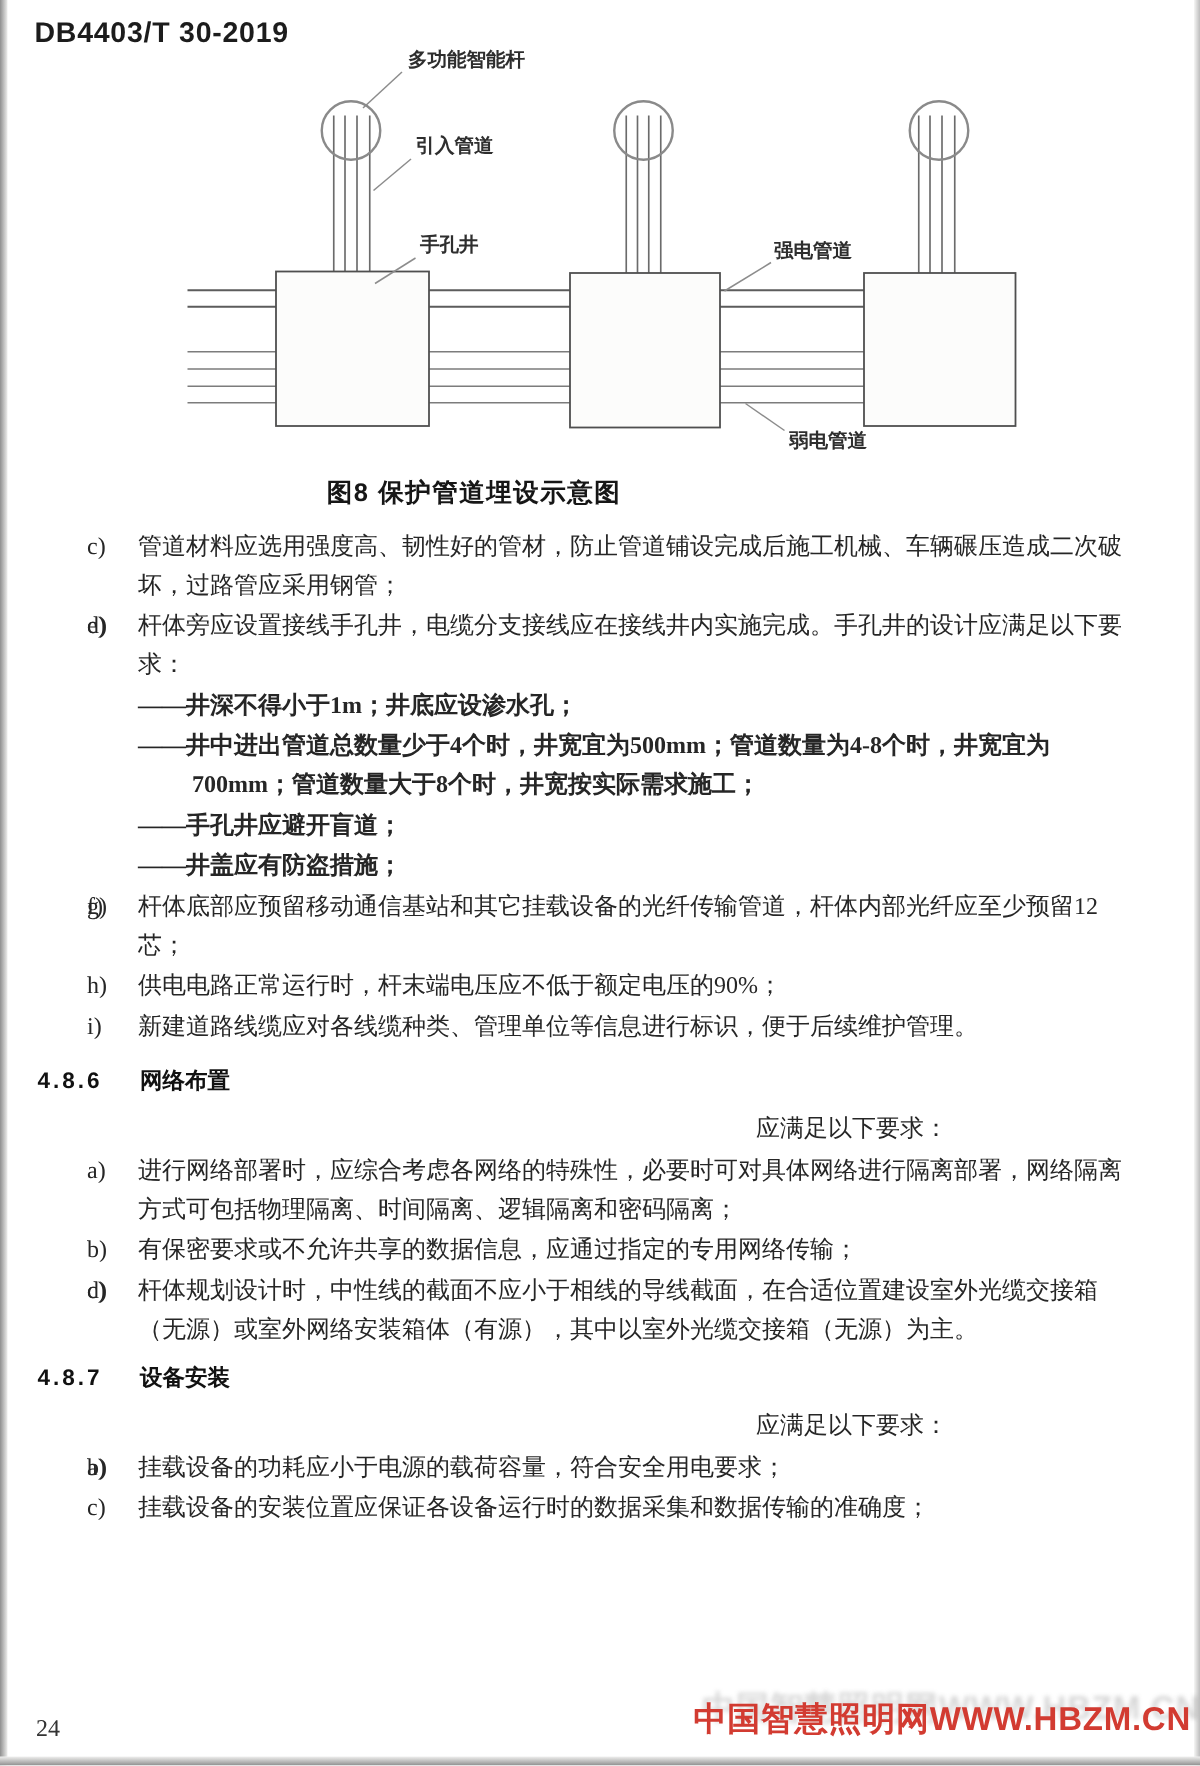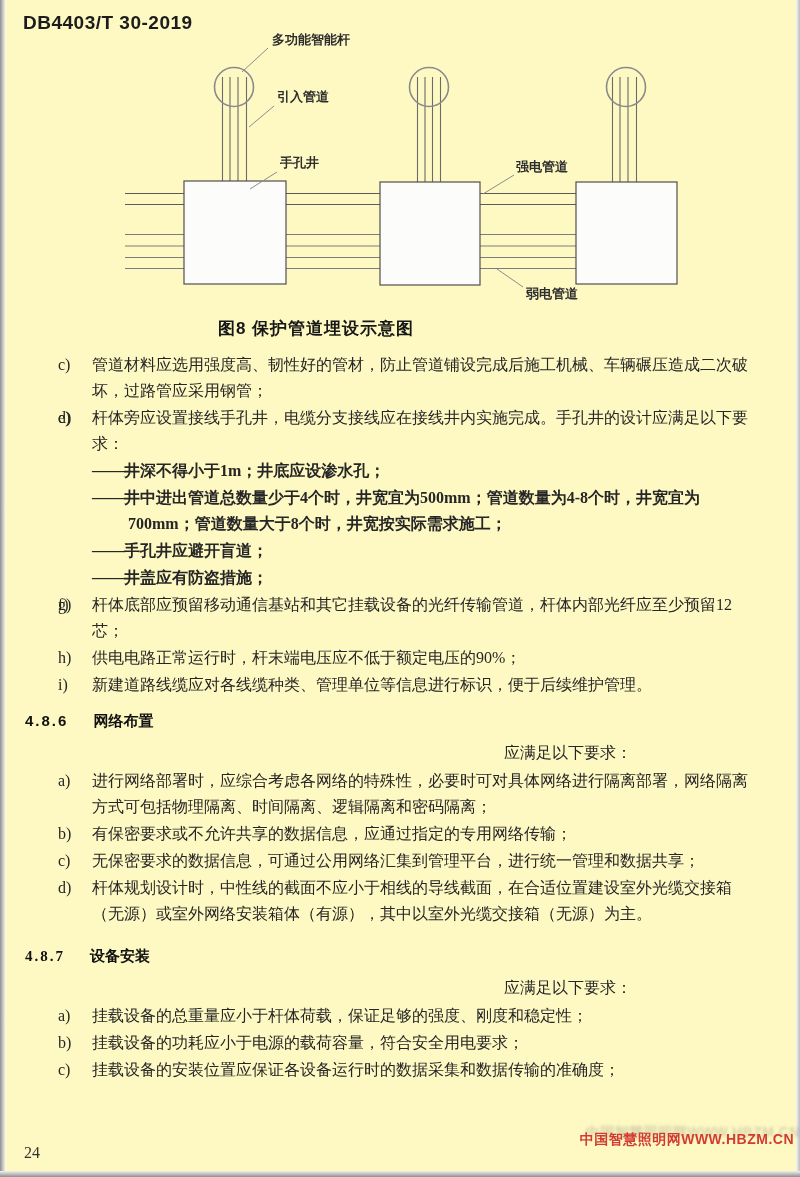--- a/index.html
+++ b/index.html
@@ -1,18 +1,18 @@
 <!DOCTYPE html>
 <html><head>
 <meta charset="utf-8">
 <style>
   html,body { margin:0; padding:0; background:#e8e8e8; }
   .sheet {
     position:relative; width:800px; height:1177px; margin:0 auto;
-    background:#fef9c3; overflow:hidden;
+    background:#ffffff; overflow:hidden;
     font-family:"Liberation Serif","DejaVu Serif",serif; color:#262626;
   }
   .edge-l { position:absolute; left:0; top:0; width:5px; height:100%;
     background:linear-gradient(90deg,#8f8f8f,#ededec); }
   .edge-r { position:absolute; right:0; top:0; width:4px; height:100%;
     background:linear-gradient(270deg,#bdbdbd,#f6f6f5); }
   .edge-b { position:absolute; left:0; bottom:0; width:100%; height:6px;
     background:linear-gradient(0deg,#8f8f8f,#f0f0ef); }
   .doc-header {
     position:absolute; left:23px; top:12px;
@@ -42,21 +42,21 @@
   .h2 {
     margin:12px 0 0 25px; font-size:15px; font-weight:700; color:#111;
     line-height:22px; font-family:"Liberation Sans","DejaVu Sans",sans-serif;
   }
   .h2 .num { margin-right:25px; letter-spacing:2px; }
   .intro { margin:8px 0 2px 60px; font-size:16px; line-height:26px;text-align:right; }
   .pagenum { position:absolute; left:24px; top:1144px; font-size:16px; color:#333; }
   .watermark {
     position:absolute; right:6px; top:1131px;
     font-family:"Liberation Sans","DejaVu Sans",sans-serif;
-    font-weight:700; font-size:14px; letter-spacing:.5px;
+    font-weight:700; font-size:22px; letter-spacing:.5px;
     text-shadow:6px -7px 3px rgba(110,110,110,.28);
   }
 </style>
 </head>
 <body>
 
 <div class="sheet">
   <div class="edge-l"></div>
   <div class="edge-r"></div>
   <div class="edge-b"></div>
@@ -154,36 +154,34 @@
       <div class="li">
         <span class="marker">a)</span>
         <span>进行网络部署时，应综合考虑各网络的特殊性，必要时可对具体网络进行隔离部署，网络隔离方式可包括物理隔离、时间隔离、逻辑隔离和密码隔离；</span>
       </div>
       <div class="li">
         <span class="marker">b)</span>
         <span>有保密要求或不允许共享的数据信息，应通过指定的专用网络传输；</span>
       </div>
       <div class="li">
         <span class="marker">c)</span>
-        <span>无保密要求的数据信息，可通过公用网络汇集到管理平台，进行统一管理和数据共享；</span>
       </div>
       <div class="li">
         <span class="marker">d)</span>
         <span>杆体规划设计时，中性线的截面不应小于相线的导线截面，在合适位置建设室外光缆交接箱（无源）或室外网络安装箱体（有源），其中以室外光缆交接箱（无源）为主。</span>
       </div>
     </div>
 
-    <div class="h2" style="margin-top:18px;font-family:Liberation Serif, serif;">
+    <div class="h2" style="margin-top:8px;">
       <span class="num">4.8.7</span><span>设备安装</span>
     </div>
     <div class="intro">应满足以下要求：</div>
     <div>
       <div class="li">
         <span class="marker">a)</span>
-        <span>挂载设备的总重量应小于杆体荷载，保证足够的强度、刚度和稳定性；</span>
       </div>
       <div class="li">
         <span class="marker">b)</span>
         <span>挂载设备的功耗应小于电源的载荷容量，符合安全用电要求；</span>
       </div>
       <div class="li">
         <span class="marker">c)</span>
         <span>挂载设备的安装位置应保证各设备运行时的数据采集和数据传输的准确度；</span>
       </div>
     </div>

